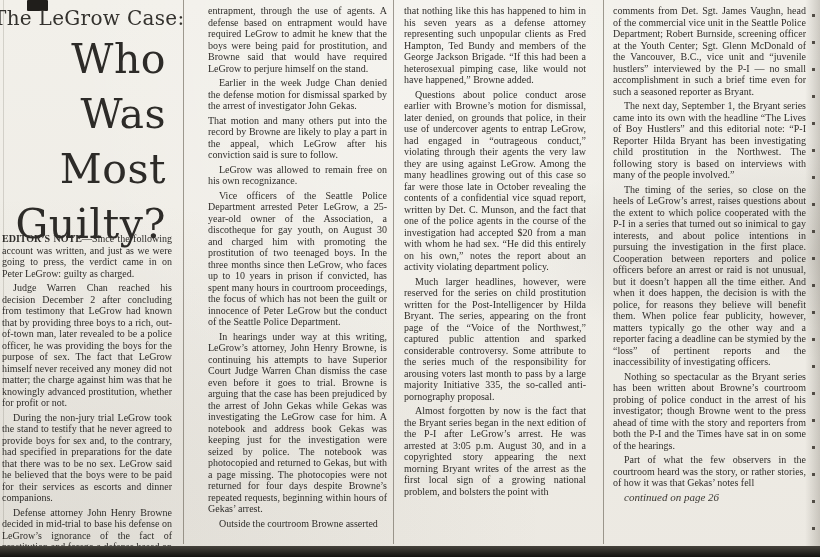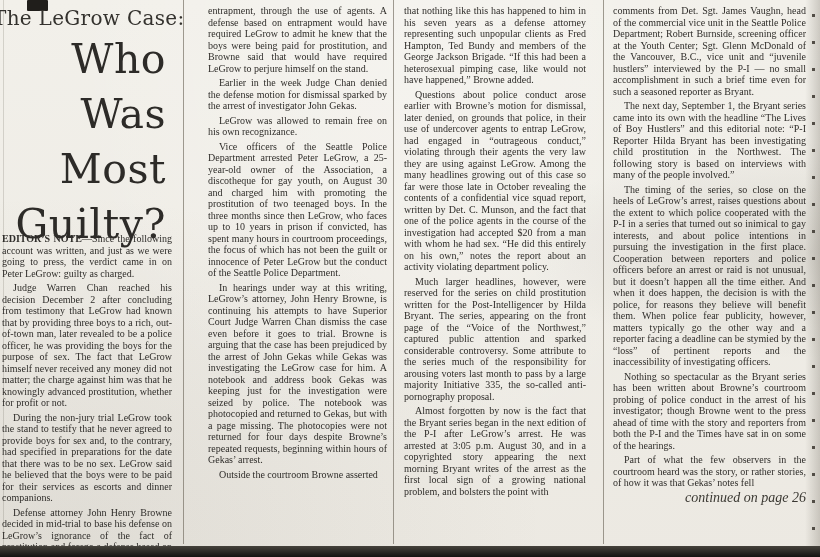--- a/index.html
+++ b/index.html
@@ -33,21 +33,21 @@
     text-align:justify;color:#2f2d2a;
   }
   #col1{left:2px;top:233px;width:170px;}
   #col2{left:200px;top:5px;width:179px;margin-left:8px;}
   #col3{left:404px;top:5px;width:182px;}
   #col4{left:613px;top:5px;width:193px;}
   .col p{margin:0 0 3px;text-indent:11px;}
   .col p.flush{text-indent:0;}
   .byline{text-align:center;font-weight:bold;text-indent:0;margin:4px 0 3px;}
   .continued{
-    text-align:right;font-style:italic;font-size:14px;margin-top:1px;
+    text-align:left;font-style:italic;font-size:11px;margin-top:1px;
     text-indent:0;color:#3a3832;
   }
   .bottom-bar{
     position:absolute;left:0;right:0;bottom:0;height:11px;
     background:linear-gradient(#46433c, #141210);
   }
   .edge-strip{
     position:absolute;right:0;top:0;bottom:11px;width:15px;
     background:linear-gradient(90deg, transparent, rgba(105,99,88,0.28));
   }
@@ -82,20 +82,21 @@
   <div class="col" id="col1">
     <p class="flush"><b>EDITOR’S NOTE</b><span>—Since the following account was written, and just as we were going to press, the verdict came in on Peter LeGrow: guilty as charged.</span></p>
     <p>Judge Warren Chan reached his decision December 2 after concluding from testimony that LeGrow had known that by providing three boys to a rich, out-of-town man, later revealed to be a police officer, he was providing the boys for the purpose of sex. The fact that LeGrow himself never received any money did not matter; the charge against him was that he knowingly advanced prostitution, whether for profit or not.</p>
     <p>During the non-jury trial LeGrow took the stand to testify that he never agreed to provide boys for sex and, to the contrary, had specified in preparations for the date that there was to be no sex. LeGrow said he believed that the boys were to be paid for their services as escorts and dinner companions.</p>
     <p>Defense attorney John Henry Browne decided in mid-trial to base his defense on LeGrow’s ignorance of the fact of prostitution and forego a defense based on police</p>
   </div>
 
   <div class="col" id="col2">
     <p class="flush">entrapment, through the use of agents. A defense based on entrapment would have required LeGrow to admit he knew that the boys were being paid for prostitution, and Browne said that would have required LeGrow to perjure himself on the stand.</p>
     <p>Earlier in the week Judge Chan denied the defense motion for dismissal sparked by the arrest of investigator John Gekas.</p>
+    <p class="flush">That motion and many others put into the record by Browne are likely to play a part in the appeal, which LeGrow after his conviction said is sure to follow.</p>
     <p>LeGrow was allowed to remain free on his own recognizance.</p>
     <p>Vice officers of the Seattle Police Department arrested Peter LeGrow, a 25-year-old owner of the Association, a discotheque for gay youth, on August 30 and charged him with promoting the prostitution of two teenaged boys. In the three months since then LeGrow, who faces up to 10 years in prison if convicted, has spent many hours in courtroom proceedings, the focus of which has not been the guilt or innocence of Peter LeGrow but the conduct of the Seattle Police Department.</p>
     <p>In hearings under way at this writing, LeGrow’s attorney, John Henry Browne, is continuing his attempts to have Superior Court Judge Warren Chan dismiss the case even before it goes to trial. Browne is arguing that the case has been prejudiced by the arrest of John Gekas while Gekas was investigating the LeGrow case for him. A notebook and address book Gekas was keeping just for the investigation were seized by police. The notebook was photocopied and returned to Gekas, but with a page missing. The photocopies were not returned for four days despite Browne’s repeated requests, beginning within hours of Gekas’ arrest.</p>
     <p>Outside the courtroom Browne asserted</p>
   </div>
 
   <div class="col" id="col3">
     <p class="flush">that nothing like this has happened to him in his seven years as a defense attorney representing such unpopular clients as Fred Hampton, Ted Bundy and members of the George Jackson Brigade. “If this had been a heterosexual pimping case, like would not have happened,” Browne added.</p>
     <p>Questions about police conduct arose earlier with Browne’s motion for dismissal, later denied, on grounds that police, in their use of undercover agents to entrap LeGrow, had engaged in “outrageous conduct,” violating through their agents the very law they are using against LeGrow. Among the many headlines growing out of this case so far were those late in October revealing the contents of a confidential vice squad report, written by Det. C. Munson, and the fact that one of the police agents in the course of the investigation had accepted $20 from a man with whom he had sex. “He did this entirely on his own,” notes the report about an activity violating department policy.</p>
     <p>Much larger headlines, however, were reserved for the series on child prostitution written for the Post-Intelligencer by Hilda Bryant. The series, appearing on the front page of the “Voice of the Northwest,” captured public attention and sparked considerable controversy. Some attribute to the series much of the responsibility for arousing voters last month to pass by a large majority Initiative 335, the so-called anti-pornography proposal.</p>

